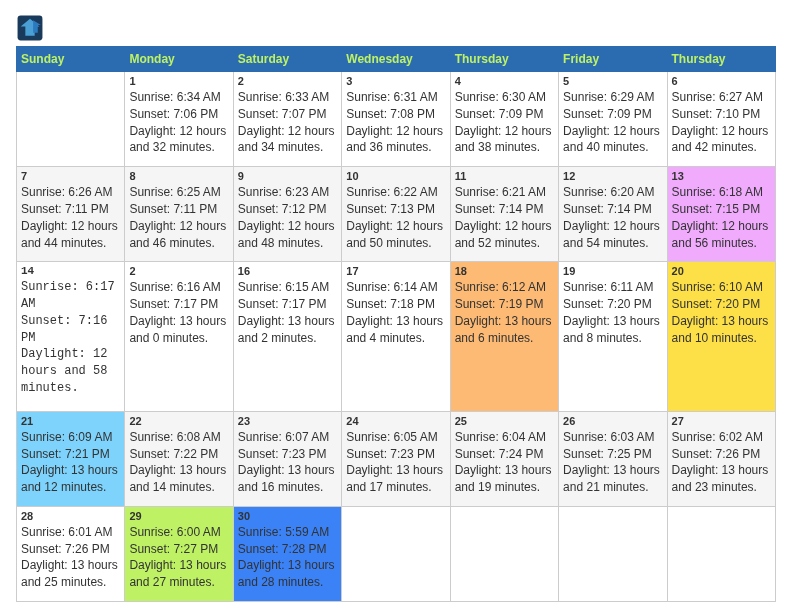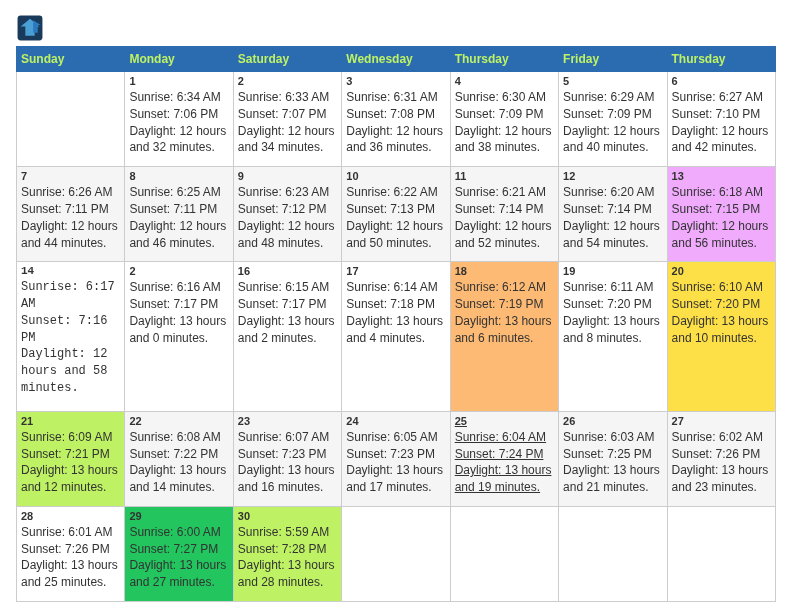--- a/index.html
+++ b/index.html
@@ -211,59 +211,59 @@
           <td style="background: rgb(255, 255, 255);">
             <span class="day-number">19</span>
             <div class="day-detail">Sunrise: 6:11 AM<br>Sunset: 7:20 PM<br>Daylight: 13 hours and 8 minutes.</div>
           </td>
           <td style="background: #fde047;">
             <span class="day-number">20</span>
             <div class="day-detail">Sunrise: 6:10 AM<br>Sunset: 7:20 PM<br>Daylight: 13 hours and 10 minutes.</div>
           </td>
         </tr>
         <tr>
-          <td style="background: #bef264;">
+          <td style="background: #7dd3fc;">
             <span class="day-number">21</span>
             <div class="day-detail">Sunrise: 6:09 AM<br>Sunset: 7:21 PM<br>Daylight: 13 hours and 12 minutes.</div>
           </td>
           <td style="background: rgb(245, 245, 245);">
             <span class="day-number">22</span>
             <div class="day-detail">Sunrise: 6:08 AM<br>Sunset: 7:22 PM<br>Daylight: 13 hours and 14 minutes.</div>
           </td>
           <td style="background: rgb(245, 245, 245);">
             <span class="day-number">23</span>
             <div class="day-detail">Sunrise: 6:07 AM<br>Sunset: 7:23 PM<br>Daylight: 13 hours and 16 minutes.</div>
           </td>
           <td style="background: rgb(245, 245, 245);">
             <span class="day-number">24</span>
             <div class="day-detail">Sunrise: 6:05 AM<br>Sunset: 7:23 PM<br>Daylight: 13 hours and 17 minutes.</div>
           </td>
-          <td style="background: rgb(245, 245, 245); text-decoration: underline;">
+          <td style="background: rgb(245, 245, 245);">
             <span class="day-number">25</span>
             <div class="day-detail">Sunrise: 6:04 AM<br>Sunset: 7:24 PM<br>Daylight: 13 hours and 19 minutes.</div>
           </td>
           <td style="background: rgb(245, 245, 245);">
             <span class="day-number">26</span>
             <div class="day-detail">Sunrise: 6:03 AM<br>Sunset: 7:25 PM<br>Daylight: 13 hours and 21 minutes.</div>
           </td>
           <td style="background: rgb(245, 245, 245);">
             <span class="day-number">27</span>
             <div class="day-detail">Sunrise: 6:02 AM<br>Sunset: 7:26 PM<br>Daylight: 13 hours and 23 minutes.</div>
           </td>
         </tr>
         <tr>
           <td style="background: rgb(255, 255, 255);">
             <span class="day-number">28</span>
             <div class="day-detail">Sunrise: 6:01 AM<br>Sunset: 7:26 PM<br>Daylight: 13 hours and 25 minutes.</div>
           </td>
-          <td style="background: #22c55e;">
+          <td style="background: #bef264;">
             <span class="day-number">29</span>
             <div class="day-detail">Sunrise: 6:00 AM<br>Sunset: 7:27 PM<br>Daylight: 13 hours and 27 minutes.</div>
           </td>
-          <td style="background: #bef264; margin-left: 36px;">
+          <td style="background: #3b82f6; margin-left: 36px;">
             <span class="day-number">30</span>
             <div class="day-detail">Sunrise: 5:59 AM<br>Sunset: 7:28 PM<br>Daylight: 13 hours and 28 minutes.</div>
           </td>
           <td class="empty-cell"></td>
           <td class="empty-cell"></td>
           <td class="empty-cell"></td>
           <td class="empty-cell"></td>
         </tr>
       </tbody>
   </table>

